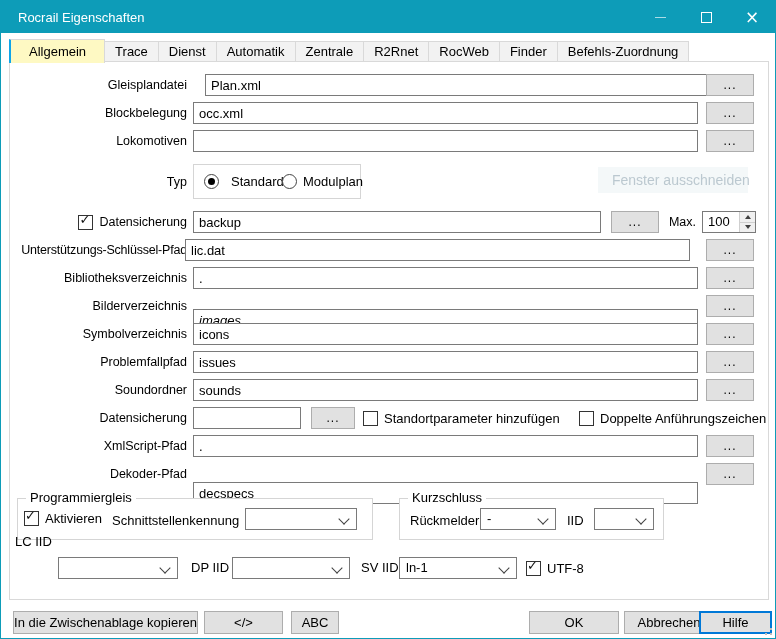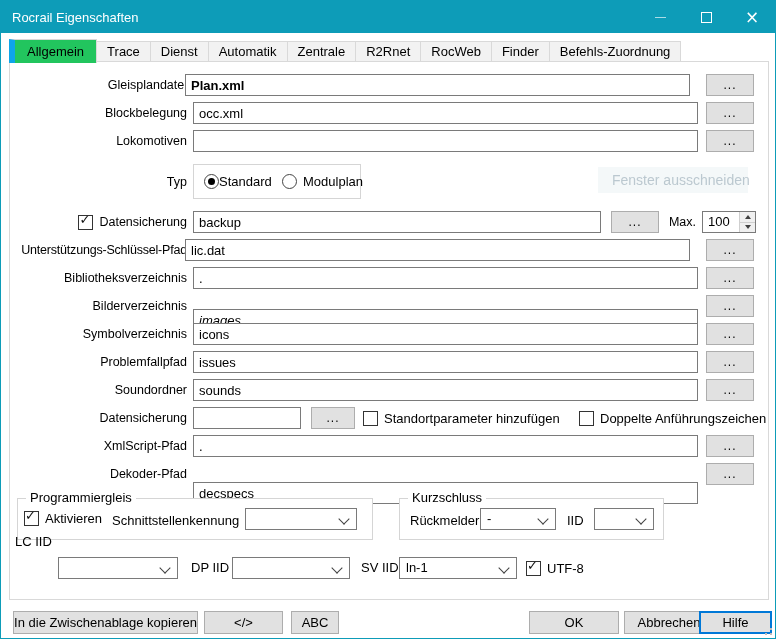--- a/index.html
+++ b/index.html
@@ -3,30 +3,30 @@
 <meta charset="utf-8">
 <style>
   html,body{margin:0;padding:0;background:#888;}
   .window{
     position:relative;width:774px;height:637px;background:#ffffff;
     border:1px solid #0d9cb8;font-family:"Liberation Sans",sans-serif;
     font-size:13px;color:#000;overflow:hidden;
   }
   
   .titlebar{position:absolute;left:0;top:0;width:100%;height:32px;background:#0d9cb8;display:flex;align-items:center;}
-  .title{color:#fff;font-size:13px;padding-left:11px;flex:1;}
+  .title{color:#fff;font-size:13px;padding-left:17px;flex:1;}
   .cap-btn{width:46px;height:32px;display:flex;align-items:center;justify-content:center;}
   .min-glyph{width:11px;height:1px;background:rgba(255,255,255,.65);}
   .max-glyph{width:9px;height:9px;border:1px solid #fff;}
   .close-glyph{color:#fff;font-size:17px;line-height:17px;font-family:"DejaVu Sans",sans-serif;}
   
   .tabstrip{position:absolute;left:8px;top:36px;height:25px;display:flex;align-items:flex-end;z-index:3;}
   .tab{background:#f2f2f2;border:1px solid #d9d9d9;border-left:none;height:19px;line-height:19px;padding:0 10px;white-space:nowrap;}
   .tab:first-child{border-left:1px solid #d9d9d9;}
-  .tab.active{background:#22c55e;height:23px;line-height:23px;border-bottom:none;margin-bottom:-1px;padding:0 12px;border-left:6px solid #0ea5e9;}
+  .tab.active{background:#fef9c3;height:23px;line-height:23px;border-bottom:none;margin-bottom:-1px;padding:0 18px;border-left:2px solid #0ea5e9;}
   
   .panel{position:absolute;left:8px;top:60px;width:758px;height:537px;border:1px solid #d9d9d9;background:#fff;}
   
   .lbl{position:absolute;left:6px;width:180px;text-align:right;line-height:22px;white-space:nowrap;font-size:12.5px;}
   .txt{position:absolute;height:20px;border:1px solid #7a7a7a;background:#fff;font-family:"Liberation Sans",sans-serif;font-size:13px;padding:0 5px;box-sizing:content-box;margin:0;outline:none;}
   .btn{position:absolute;height:23px;background:#e1e1e1;border:1px solid #adadad;display:flex;align-items:center;justify-content:center;font-size:13px;box-sizing:border-box;cursor:default;}
   .browse{position:absolute;height:22px;background:#e1e1e1;border:1px solid #adadad;display:flex;align-items:center;justify-content:center;font-size:12px;box-sizing:border-box;letter-spacing:1px;}
   .chk{position:relative;display:inline-block;width:13px;height:13px;border:1px solid #333;background:#fff;flex:none;}
   .chk .mark{position:absolute;left:0px;top:-4px;font-size:13px;line-height:16px;color:#111;font-family:"DejaVu Sans",sans-serif;}
   .radio{position:relative;display:inline-block;width:13px;height:13px;border:1px solid #444;border-radius:50%;background:#fff;flex:none;}
@@ -77,34 +77,34 @@
     <div class="tab">Zentrale</div>
     <div class="tab">R2Rnet</div>
     <div class="tab">RocWeb</div>
     <div class="tab">Finder</div>
     <div class="tab">Befehls-Zuordnung</div>
   </div>
 
   <div class="panel"></div>
 
   <div class="lbl" style="top:73px">Gleisplandatei</div>
-  <input class="txt" style="left: 184px; top: 73px; width: 493px; font-weight: bold;" value="Plan.xml">
+  <input class="txt" style="left: 204px; top: 73px; width: 493px;" value="Plan.xml">
   <div class="browse" style="left:705px;top:73px;width:48px">...</div>
 
   <div class="lbl" style="top:101px">Blockbelegung</div>
   <input class="txt" style="left: 192px; top: 101px; width: 493px;" value="occ.xml">
   <div class="browse" style="left:705px;top:101px;width:48px">...</div>
 
   <div class="lbl" style="top:129px">Lokomotiven</div>
   <input class="txt" style="left: 192px; top: 129px; width: 493px;" value="">
   <div class="browse" style="left:705px;top:129px;width:48px">...</div>
 
   <div class="lbl" style="top:170px">Typ</div>
   <div class="groupbox" style="left:192px;top:163px;width:166px;height:33px">
-    <div class="hstack" style="left:10px;top:9px;gap:0">
+    <div class="hstack" style="left:10px;top:9px;gap:12px">
       <span class="radio">
           <span class="dot"></span>
         </span>
       <span>Standard</span>
     </div>
     <div class="hstack" style="left:88px;top:9px;gap:6px">
       <span class="radio"></span>
       <span>Modulplan</span>
     </div>
   </div>

